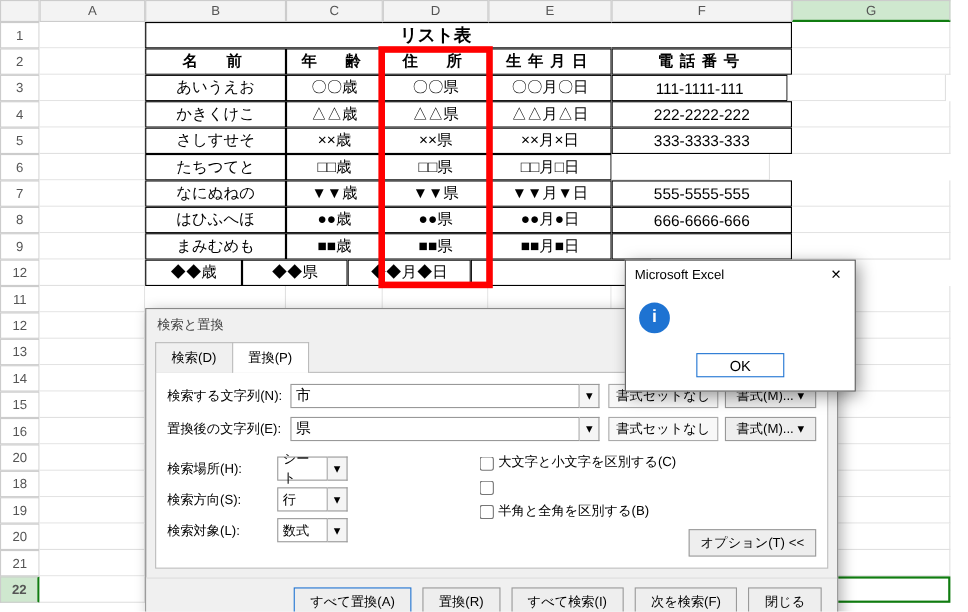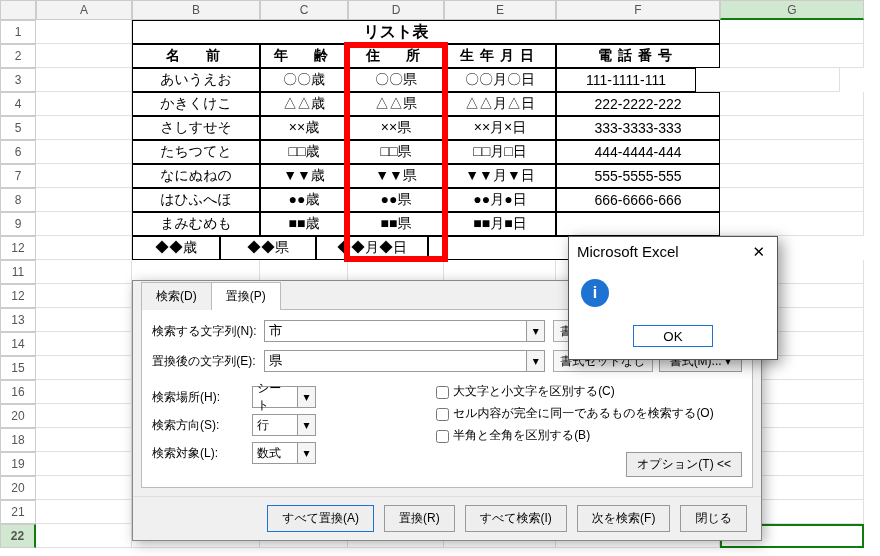--- a/index.html
+++ b/index.html
@@ -86,21 +86,21 @@
   .options-btn { float:right; padding:3px 10px; border:1px solid #999; background:#eee;}
   .dlg-buttons { display:flex; justify-content:flex-end; gap:10px; padding:8px 14px; background:#f0f0f0; border-top:1px solid #ddd;}
   .dlg-buttons button { padding:4px 14px; border:1px solid #999; background:#eee; font-size:12px;}
   .msgbox {
     position:absolute;
     width:210px;
     background:#fff;
     border:1px solid #555;
     box-shadow:4px 4px 14px rgba(0,0,0,0.4);
   }
-  .msgbox-title { display:flex; justify-content:space-between; padding:6px 8px; font-size:15px;}
+  .msgbox-title { display:flex; justify-content:space-between; padding:6px 8px; font-size:12px;}
   .msgbox-body { display:flex; align-items:center; padding:12px;}
   .info-icon { width:28px; height:28px; border-radius:50%; background:#1e73d2; color:#fff; font-weight:bold; display:flex; align-items:center; justify-content:center; font-size:16px; margin-right:14px;}
   .msgbox-foot { display:flex; justify-content:center; padding:6px 0 12px 0;}
   .msgbox-foot button { width:80px; height:22px; border:1px solid #1e73d2; background:#fff; color:#000;}
   .close-x { cursor:default; padding:0 4px;}
   .sel-cell { border:2px solid #107c10; background:#fff;}
 </style>
 </head>
 <body>
 
@@ -156,21 +156,21 @@
       <div class="cell datacell header-cell" style="width: 112px;">生年月日</div>
       <div class="cell datacell header-cell" style="width: 164px;">電話番号</div>
       <div class="cell" style="width: 144px;"></div>
     </div>
     <div class="grid-row">
       <div class="cell" style="width: 96px;"></div>
       <div class="cell datacell" style="width: 128px;">あいうえお</div>
       <div class="cell datacell" style="width: 88px;">〇〇歳</div>
       <div class="cell datacell" style="width: 96px;">〇〇県</div>
       <div class="cell datacell" style="width: 112px;">〇〇月〇日</div>
-      <div class="cell datacell" style="width: 140px;">111-1111-111</div>
+      <div class="cell datacell" style="width: 160px;">111-1111-111</div>
       <div class="cell" style="width: 144px;"></div>
     </div>
     <div class="grid-row">
       <div class="cell" style="width: 96px;"></div>
       <div class="cell datacell" style="width: 128px;">かきくけこ</div>
       <div class="cell datacell" style="width: 88px;">△△歳</div>
       <div class="cell datacell" style="width: 96px;">△△県</div>
       <div class="cell datacell" style="width: 112px;">△△月△日</div>
       <div class="cell datacell" style="width: 164px;">222-2222-222</div>
       <div class="cell" style="width: 144px;"></div>
@@ -183,21 +183,20 @@
       <div class="cell datacell" style="width: 112px;">××月×日</div>
       <div class="cell datacell" style="width: 164px;">333-3333-333</div>
       <div class="cell" style="width: 144px;"></div>
     </div>
     <div class="grid-row">
       <div class="cell" style="width: 96px;"></div>
       <div class="cell datacell" style="width: 128px;">たちつてと</div>
       <div class="cell datacell" style="width: 88px;">□□歳</div>
       <div class="cell datacell" style="width: 96px;">□□県</div>
       <div class="cell datacell" style="width: 112px;">□□月□日</div>
-      <div class="cell datacell" style="width: 164px;">444-4444-444</div>
       <div class="cell" style="width: 144px;"></div>
     </div>
     <div class="grid-row">
       <div class="cell" style="width: 96px;"></div>
       <div class="cell datacell" style="width: 128px;">なにぬねの</div>
       <div class="cell datacell" style="width: 88px;">▼▼歳</div>
       <div class="cell datacell" style="width: 96px;">▼▼県</div>
       <div class="cell datacell" style="width: 112px;">▼▼月▼日</div>
       <div class="cell datacell" style="width: 164px;">555-5555-555</div>
       <div class="cell" style="width: 144px;"></div>
@@ -333,20 +332,21 @@
       <div class="cell" style="width: 88px;"></div>
       <div class="cell" style="width: 96px;"></div>
       <div class="cell" style="width: 112px;"></div>
       <div class="cell" style="width: 164px;"></div>
       <div class="cell sel-cell" style="width: 144px;"></div>
     </div>
   </div>
 <div class="red-box" id="redBox" style="left: 344px; top: 42px; width: 104px; height: 220px;"></div>
 
 <div class="dialog" id="frDialog" style="left:132px; top:280px; width:630px;">
+  <div class="dlg-title">検索と置換</div>
   <div class="tabs">
     <div class="tab inactive">検索(D)</div>
     <div class="tab active">置換(P)</div>
   </div>
   <div class="tab-panel">
     <div class="form-row">
       <label>検索する文字列(N):</label>
       <div class="combo">
         <input class="combo-input" value="市" style="">
         <div class="drop-btn">
@@ -397,21 +397,20 @@
           </div>
         </div>
       </div>
       <div class="chk-col">
         <div class="chk">
             <input type="checkbox" style="">
             <span>大文字と小文字を区別する(C)</span>
           </div>
         <div class="chk">
             <input type="checkbox" style="">
-            <span>セル内容が完全に同一であるものを検索する(O)</span>
           </div>
         <div class="chk">
             <input type="checkbox" style="">
             <span>半角と全角を区別する(B)</span>
           </div>
         <div style="text-align:right; margin-top:6px;">
           <span class="options-btn">オプション(T) &lt;&lt;</span>
         </div>
       </div>
     </div>

